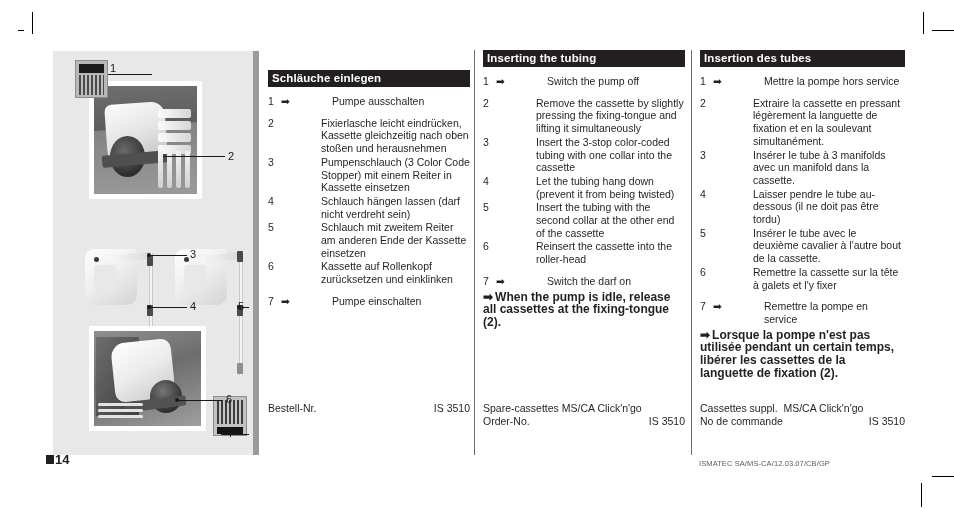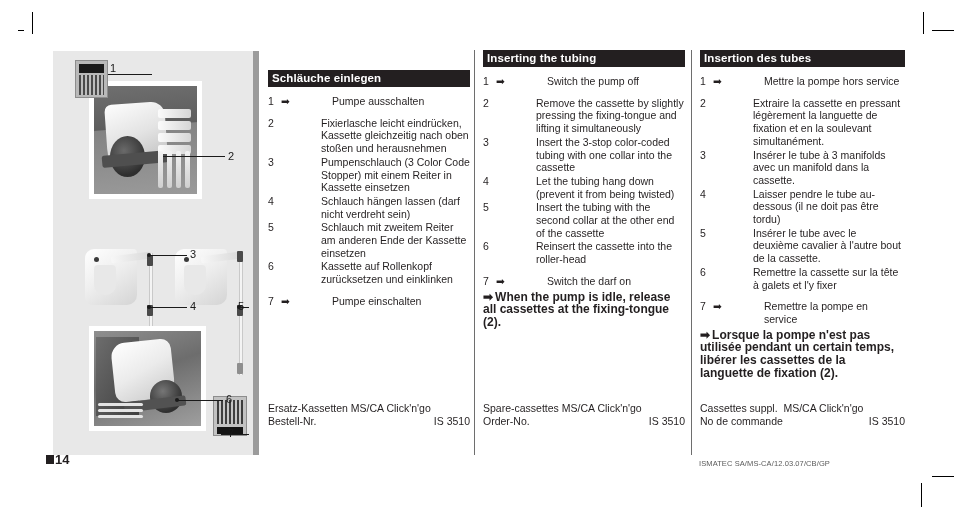--- a/index.html
+++ b/index.html
@@ -443,21 +443,20 @@
         <span class="num">6</span>
         <span class="body">Kassette auf Rollenkopf zurücksetzen und einklinken</span>
       </div>
       <div class="step gap-above">
         <span class="num">7</span>
         <span class="arrow">➡</span>
         <span class="body">Pumpe einschalten</span>
       </div>
     </div>
     <div class="order-block">
-      <div class="order-title">Ersatz-Kassetten MS/CA Click'n'go</div>
       <div class="order-row">
         <span class="label">Bestell-Nr.</span>
         <span class="value">IS 3510</span>
       </div>
     </div>
   </div>
 
   <div class="column" id="col-en">
     <div class="section-head">Inserting the tubing</div>
     <div class="steps">

